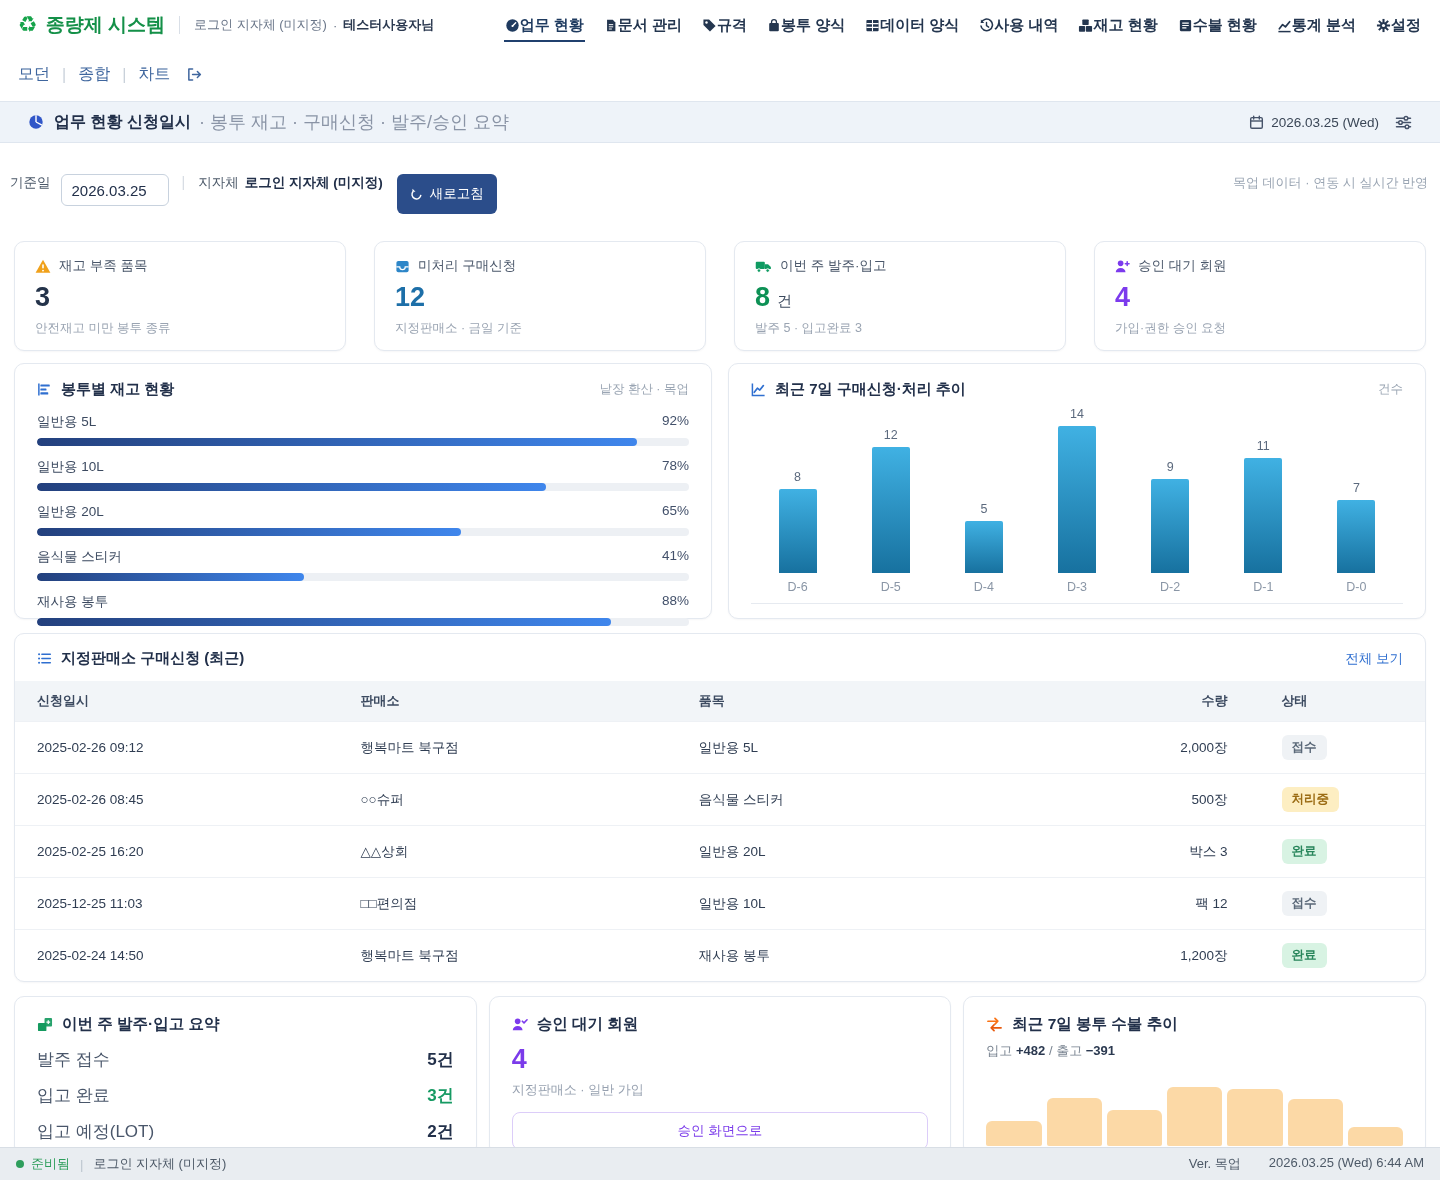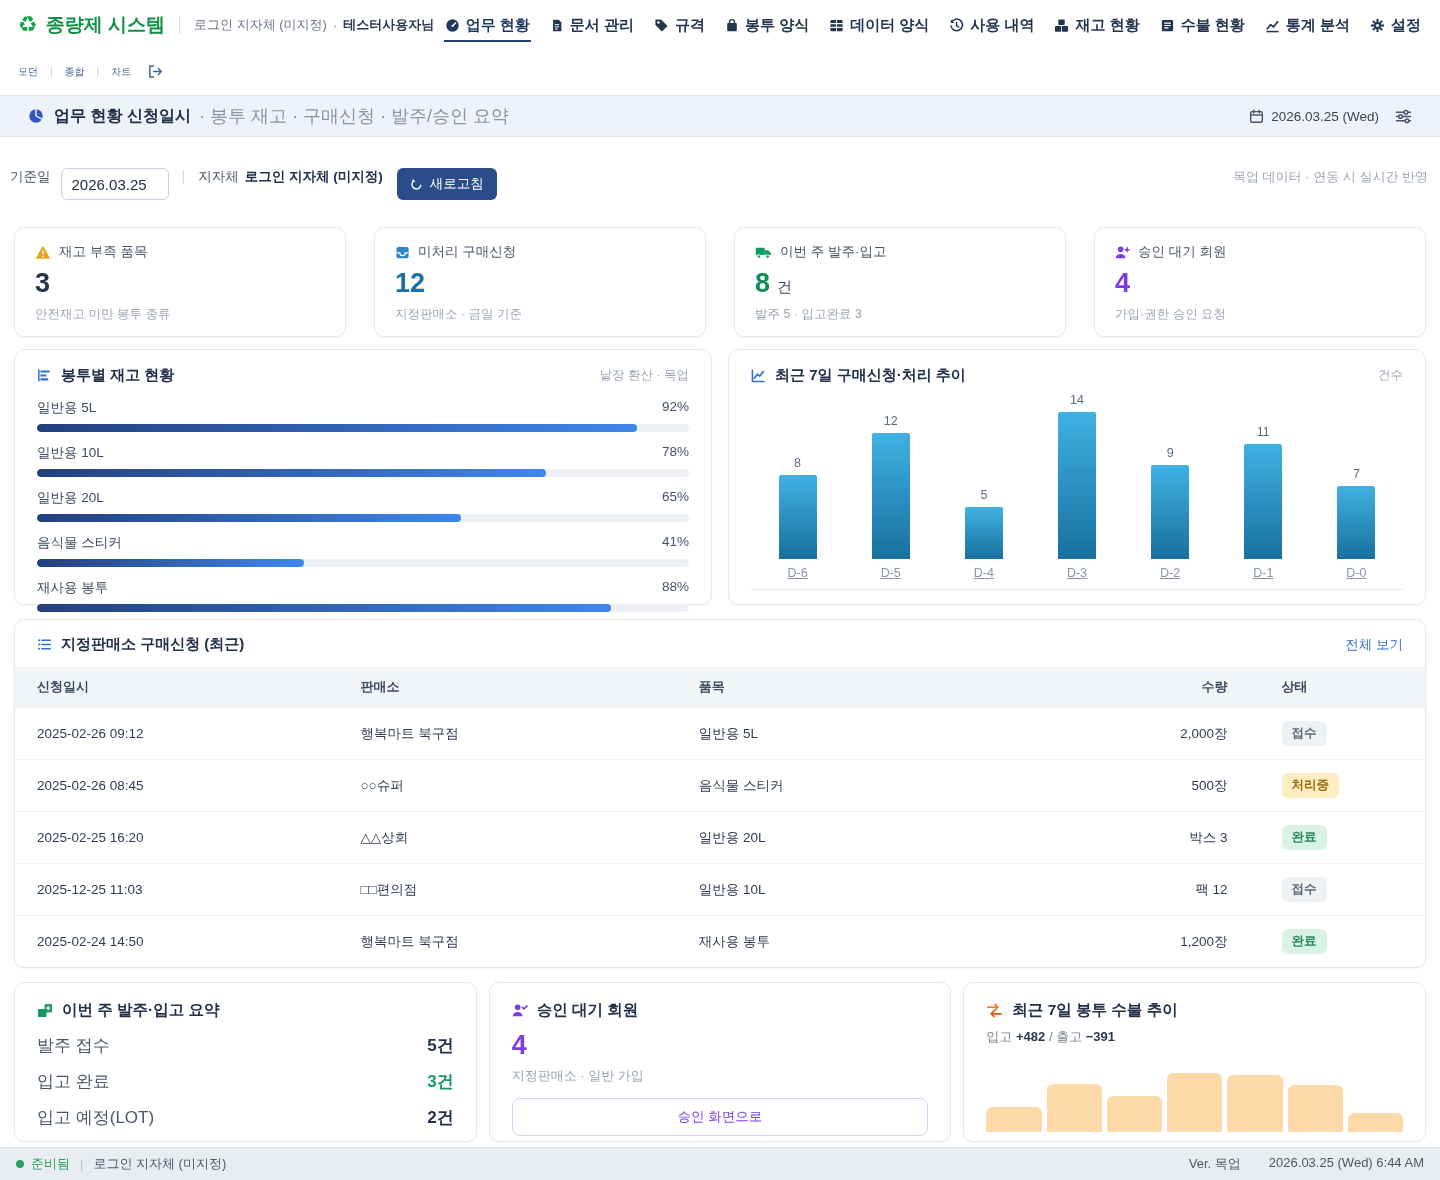--- a/index.html
+++ b/index.html
@@ -11,27 +11,27 @@
 
   
   .topbar{height:50px;display:flex;align-items:center;padding:0 18px;background:#fff;}
   .brand{display:flex;align-items:center;gap:8px;cursor:pointer;}
   .brand-icon{color:#16a34a;font-size:22px;line-height:1;}
   .brand-title{color:#149048;font-size:19px;font-weight:700;}
   .vdiv{width:1px;height:18px;background:#d9dfe7;margin:0 14px;}
   .login-info{font-size:13px;color:#6a7689;display:flex;gap:6px;align-items:center;}
   .login-info b{color:#2b3950;}
   .mainnav{margin-left:auto;display:flex;align-items:center;gap:18px;}
-  .nav-item{display:inline-flex;align-items:center;gap:6px;color:#24364f;font-size:15px;
+  .nav-item{display:inline-flex;align-items:center;color:#24364f;font-size:15px;
             font-weight:700;padding:7px 1px 5px;border-bottom:2px solid transparent;}
   .nav-item.active{color:#1e3a5f;border-bottom-color:#20406e;}
   .nico{display:inline-flex;color:inherit;}
 
   
-  .subnav{display:flex;align-items:center;gap:12px;padding:14px 18px 16px;font-size:10px;}
+  .subnav{display:flex;align-items:center;gap:12px;padding:14px 18px 16px;font-size:16px;}
   .subnav-link{color:#3f669e;}
   .subnav .sep{color:#c9d1da;}
   .exit-icon{color:#3f669e;display:inline-flex;margin-left:4px;cursor:pointer;}
 
   
   .titlebar{height:42px;background:#eef3f9;border-top:1px solid #dfe6ef;border-bottom:1px solid #dfe6ef;
             display:flex;align-items:center;padding:0 28px;}
   .tb-icon{color:#3056c8;display:inline-flex;}
   .tb-title{font-size:16px;font-weight:700;color:#22304a;margin-left:10px;}
   .tb-sub{font-size:18px;color:#8a94a6;margin-left:8px;}
@@ -40,21 +40,21 @@
   .sliders{color:#46536a;display:inline-flex;cursor:pointer;}
 
   
   .filterrow{display:flex;align-items:flex-start;padding:31px 12px 15px 10px;}
   .f-label{font-size:13.5px;color:#4c5969;}
   .f-input{width:108px;height:32px;border:1px solid #c8d2de;border-radius:6px;font-size:15px;
            color:#22304a;padding:0 10px;margin-left:10px;font-family:inherit;background:#fff;}
   .f-sep{color:#d4dae2;margin:0 13px;font-size:14px;}
   .f-orglabel{font-size:13.5px;color:#4c5969;margin-right:6px;}
   .f-orgvalue{font-size:13.5px;font-weight:700;color:#22304a;}
-  .refresh-btn{margin-left:14px;background:#2b4d8a;color:#fff;border:none;border-radius:6px;height:32px;
+  .refresh-btn{margin-left:14px;background:#2b4d8a;color:#fff;border:none;border-radius:6px;height:40px;
                padding:0 13px;font-size:13.5px;display:inline-flex;align-items:center;gap:7px;
                cursor:pointer;font-family:inherit;}
   .f-note{margin-left:auto;font-size:13px;color:#9aa5b3;}
 
   
   .kpis{display:grid;grid-template-columns:repeat(4,1fr);gap:28px;margin:12px 14px 0;}
   .kpi{background:#fff;border:1px solid #e4e9f0;border-radius:10px;padding:15px 20px;height:110px;
        box-shadow:0 1px 2px rgba(20,30,50,.04);}
   .kpi-head{display:flex;align-items:center;gap:8px;font-size:13.5px;color:#4a576a;}
   .kpi-head .kico{display:inline-flex;}
@@ -81,21 +81,21 @@
   .inv-track{height:8px;border-radius:4px;background:#edf0f4;overflow:hidden;}
   .inv-fill{height:100%;border-radius:4px;}
 
   
   .trend-body{padding:0 22px;}
   .trend-chart{display:flex;height:166px;align-items:flex-end;}
   .t-col{flex:1;display:flex;flex-direction:column;align-items:center;justify-content:flex-end;height:100%;}
   .t-val{font-size:12.5px;color:#5c6a7e;margin-bottom:5px;}
   .t-bar{width:38px;border-radius:2px 2px 0 0;}
   .t-x{display:flex;margin-top:7px;padding-bottom:9px;}
-  .t-xl{flex:1;text-align:center;font-size:12.5px;color:#8a96a6;text-decoration:underline;}
+  .t-xl{flex:1;text-align:center;font-size:12.5px;color:#8a96a6;}
   .t-divider{border-top:1px solid #e6eaf0;}
   .t-caption{text-align:center;font-size:12.5px;color:#8a96a6;padding:9px 0 10px;}
 
   
   .tablepanel{margin:14px 14px 0;}
   .tbl-h{padding:15px 22px 13px;}
   .link{margin-left:auto;font-size:13.5px;color:#2f6fd0;}
   table{width:100%;border-collapse:collapse;}
   thead th{background:#f2f5f8;font-size:13px;font-weight:700;color:#3c4a60;text-align:left;padding:11px 0;}
   th:first-child,td:first-child{padding-left:22px;}

